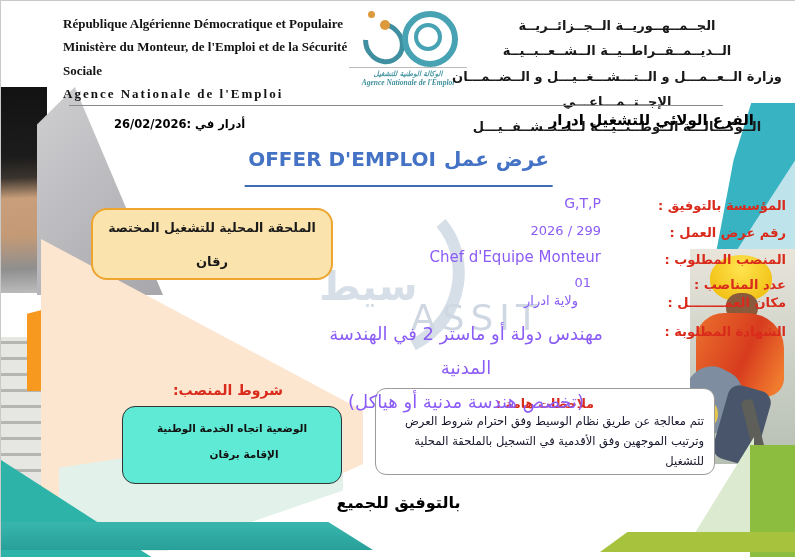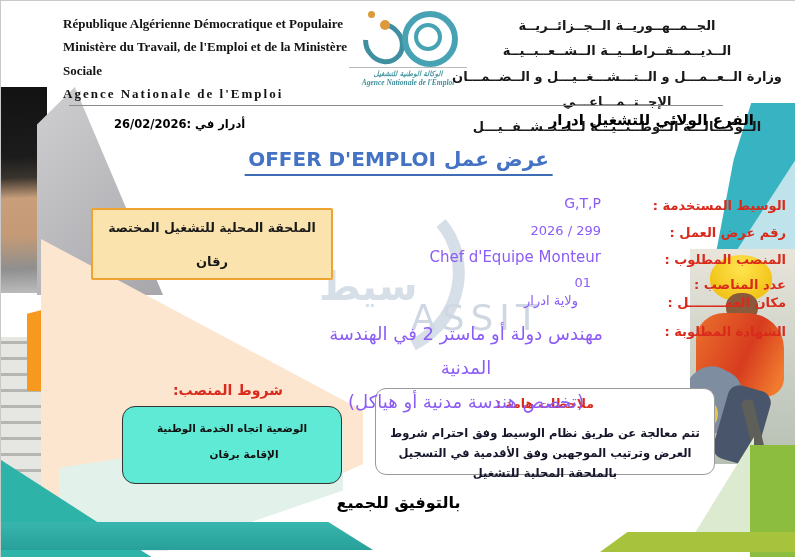--- a/index.html
+++ b/index.html
@@ -69,59 +69,59 @@
   .lg-ring2{left:56px;top:14px;width:20px;height:20px;border:4px solid #47a3b3;}
   .logo-cap-ar{font-size:7px;color:#4b9aa5;font-weight:bold;direction:rtl;margin-top:2px;border-top:1px solid #bbb;padding-top:2px;}
   .logo-cap-fr{font-size:7.5px;color:#3f8f9b;font-weight:bold;font-family:"Liberation Serif",serif;}
 
   .divider{left:68px;top:104px;width:654px;height:1px;background:#8a8a8a;z-index:3;}
 
   .branch{right:42px;top:110px;z-index:3;direction:rtl;font-weight:bold;font-size:15px;color:#000;}
   .dateline{left:113px;top:116px;z-index:3;direction:rtl;font-weight:bold;font-size:11.5px;color:#000;}
 
   .title{left:50%;top:146px;transform:translateX(-50%);z-index:3;direction:rtl;white-space:nowrap;}
-  .title .wrap{display:inline-block;border-bottom:2.5px solid #3e6cb5;padding:0 4px 3px;}
+  .title .wrap{display:inline-block;border-bottom:2.5px solid #3e6cb5;padding:0 4px 14px;}
   .title span{color:#4472c4;font-weight:bold;font-size:20px;}
   .title .ar{margin-left:8px;}
 
   
   .flabel{right:10px;z-index:3;direction:rtl;font-weight:bold;font-size:13px;color:#d92a1c;}
   .fvalue{z-index:3;direction:rtl;font-weight:normal;color:#8b5cf6;text-align:right;}
   .v1{right:195px;top:194px;font-size:14px;}
   .v2{right:195px;top:222px;font-size:13px;}
   .v3{right:195px;top:247px;font-size:15px;}
   .v4{right:205px;top:274px;font-size:13px;}
   .v5{right:218px;top:292px;font-size:13px;}
   .v6{right:190px;top:316px;font-size:18px;width:280px;text-align:center;white-space:pre-line;line-height:1.9;}
   .t1{top:197px;} .t2{top:224px;} .t3{top:251px;} .t4{top:276px;} .t5{top:294px;} .t6{top:323px;}
 
   
   .annex{left:90px;top:207px;width:238px;height:68px;z-index:2;background:#fbe3ad;
-    border:2px solid #eda52f;border-radius:2px;text-align:center;direction:rtl;}
+    border:2px solid #eda52f;border-radius:16px;text-align:center;direction:rtl;}
   .annex .a1{font-size:12.5px;font-weight:bold;color:#1a1a1a;margin-top:10px;}
   .annex .a2{font-size:13px;font-weight:bold;color:#1a1a1a;margin-top:19px;}
 
   
   .wm{left:318px;top:214px;width:260px;height:150px;z-index:1;opacity:.8;pointer-events:none;}
   .wm .wm-ar{position:absolute;left:0;top:48px;font-size:40px;font-weight:bold;color:#cdd8e3;direction:rtl;}
   .wm .wm-lat{position:absolute;left:92px;top:82px;font-size:36px;font-weight:normal;letter-spacing:6px;color:#c3cedb;}
   .wm svg{position:absolute;left:52px;top:0;}
 
   
   .cond-title{left:172px;top:381px;z-index:3;direction:rtl;font-weight:bold;font-size:14px;color:#d92a1c;}
   .cond-box{left:121px;top:405px;width:218px;height:76px;z-index:2;background:#5eead4;
     border:1.5px solid #333;border-radius:13px;text-align:center;direction:rtl;}
   .cond-box .c1{font-size:10.5px;font-weight:bold;margin-top:15px;}
   .cond-box .c2{font-size:10.5px;font-weight:bold;margin-top:14px;margin-left:24px;}
 
   
   .notes{left:374px;top:387px;width:340px;height:87px;z-index:2;background:#fff;
     border:1.5px solid #9a9a9a;border-radius:11px;text-align:center;direction:rtl;padding:7px 10px;box-sizing:border-box;}
   .notes .n-title{font-size:12.5px;font-weight:bold;color:#d92a1c;}
-  .notes .n-body{font-size:11.5px;font-weight:bold;color:#15152a;line-height:1.75;margin-top:12px;}
+  .notes .n-body{font-size:11.5px;font-weight:normal;color:#15152a;line-height:1.75;margin-top:0;text-align:right;}
 
   .wish{left:50%;top:492px;transform:translateX(-50%);z-index:3;direction:rtl;
     font-weight:bold;font-size:16px;color:#000;white-space:nowrap;}
 </style>
 </head>
 <body>
 
 <div class="page">
 
   <div class="decor d-hand"></div>
@@ -150,21 +150,21 @@
   <div class="abs wm">
     <svg width="120" height="140">
       <path d="M70 8 C 98 40, 96 102, 42 130" stroke="#ccd7e2" stroke-width="12" fill="none"></path>
     </svg>
     <span class="wm-ar">سيط</span>
     <span class="wm-lat">ASSIT</span>
   </div>
 
   <div class="abs hdr-fr">
     <div class="l1">République Algérienne Démocratique et Populaire</div>
-    <div class="l2">Ministère du Travail, de l'Emploi et de la Ministère Sociale</div>
+    <div class="l2">Ministère du Monteur, de l'Emploi et de la Sécurité Sociale</div>
     <div class="l3">Agence  Nationale  de  l'Emploi</div>
   </div>
 
   <div class="abs logo">
     <div class="logo-mark">
       <i class="lg-crescent"></i>
       <i class="lg-dot1"></i>
       <i class="lg-dot2"></i>
       <i class="lg-ring"></i>
       <i class="lg-ring2"></i>
@@ -183,21 +183,21 @@
 
   <div class="abs branch">الفرع الولائي للتشغيل ادرار</div>
   <div class="abs dateline">أدرار في :26/02/2026</div>
 
   <div class="abs title">
     <span class="wrap">
       <span class="ar">عرض عمل</span><span class="fr">OFFER D'EMPLOI</span>
     </span>
   </div>
 
-  <div class="abs flabel t1">الوسيط المستخدمة :</div>
+  <div class="abs flabel t1">المؤسسة بالتوفيق :</div>
   <div class="abs flabel t2">رقم عرض العمل :</div>
   <div class="abs flabel t3">المنصب المطلوب :</div>
   <div class="abs flabel t4">عدد المناصب :</div>
   <div class="abs flabel t5">مكان العمــــــــل :</div>
   <div class="abs flabel t6">الشهادة المطلوبة :</div>
 
   <div class="abs fvalue v1">G,T,P</div>
   <div class="abs fvalue v2">299 / 2026</div>
   <div class="abs fvalue v3">Chef d'Equipe Monteur</div>
   <div class="abs fvalue v4">01</div>

